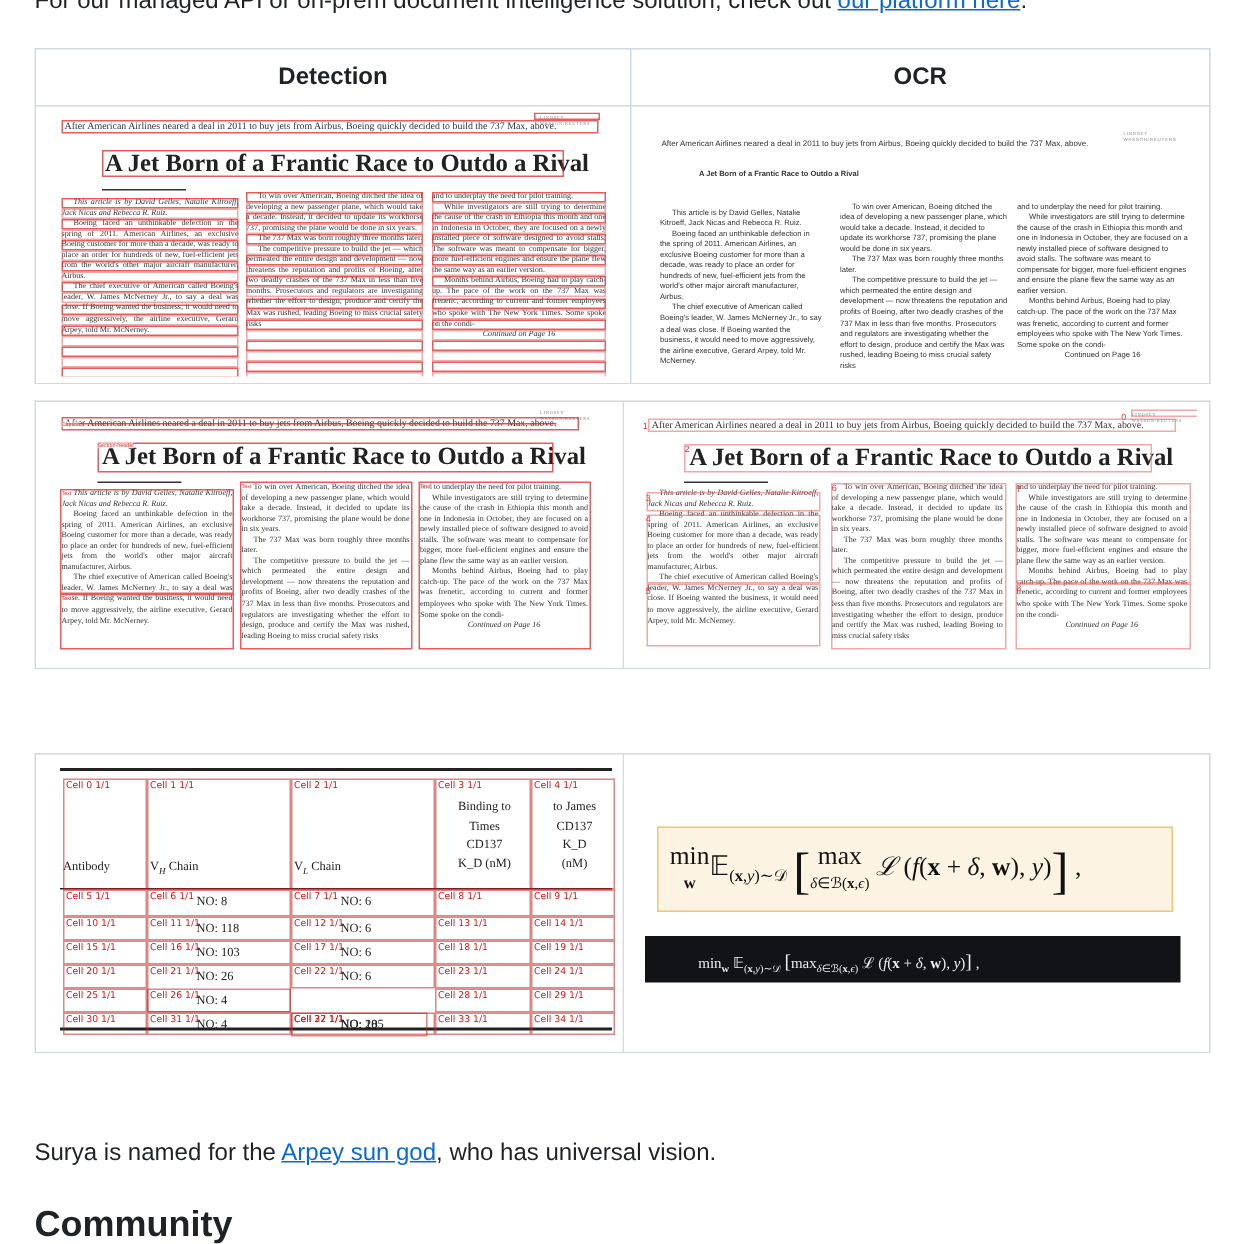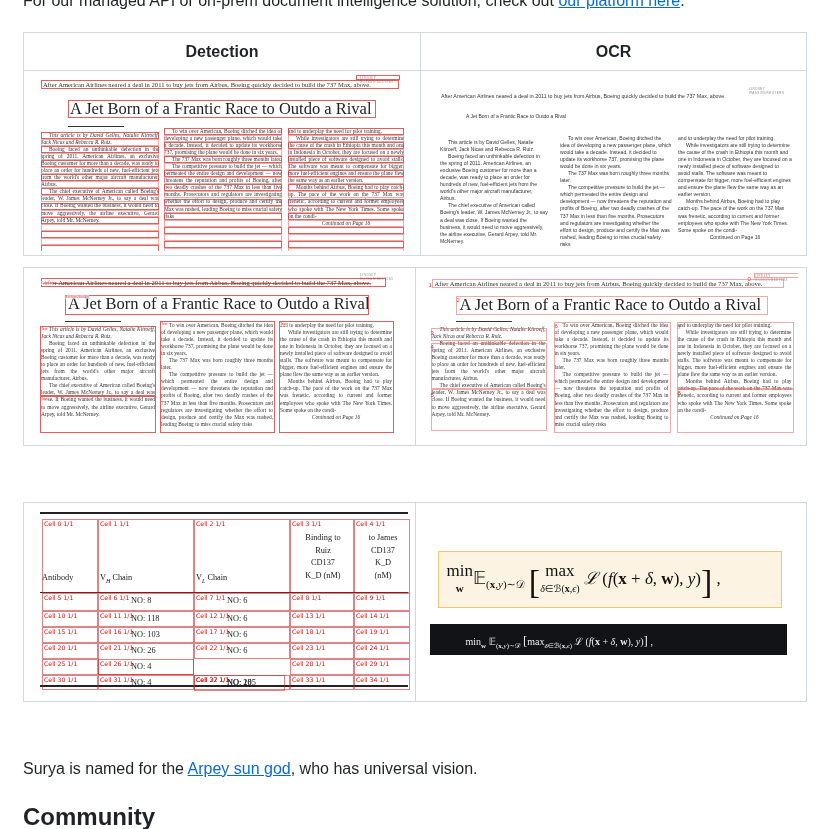--- a/index.html
+++ b/index.html
@@ -8,21 +8,21 @@
   a.link{color:#0969da;text-decoration:underline;}
   table.grid{position:absolute;border-collapse:collapse;left:23px;width:784px;}
   table.grid th, table.grid td{border:1px solid #d1d9e0;padding:0;}
   table.grid th{font-size:16px;font-weight:bold;height:37px;text-align:center;color:#1f2328;}
   table.grid td{background:#fff;vertical-align:top;position:relative;}
   .panel{position:relative;overflow:hidden;}
   
   .np{position:absolute;font-family:"Liberation Serif",serif;color:#333;}
   .np .credit{position:absolute;font-size:3px;letter-spacing:0.5px;color:#888;}
   .np .cap{position:absolute;font-size:6.6px;white-space:nowrap;}
-  .np .head{position:absolute;font-size:16.5px;white-space:nowrap;color:#222;}
+  .np .head{position:absolute;font-size:16.5px;white-space:nowrap;color:#222;font-weight:bold;}
   .np .rule{position:absolute;height:1px;background:#333;}
   .np .col{position:absolute;font-size:5.4px;line-height:7.05px;text-align:justify;color:#333;}
   .np .col p{margin:0;text-indent:8px;}
   .np .col p.noind{text-indent:0;}
   .np .contd{text-align:center;font-style:italic;}
   .sans .cap,.sans .head,.sans .col{font-family:"Liberation Sans",sans-serif;color:#333;}
   .sans .head{font-size:5px;}
   .sans .col{font-size:5.1px;line-height:7.05px;text-align:left;}
   .box{position:absolute;border:1px solid rgba(220,40,40,0.75);box-sizing:border-box;}
   .box.light{border-color:rgba(230,110,110,0.6);}
@@ -256,21 +256,21 @@
       <div class="tr">
         <div class="thick" style="top:3px;"></div>
         <div class="thick" style="top:83px;height:1px;"></div>
         <div class="thick" style="top:176px;"></div>
 
         <div class="ctext" style="left:4px;top:64px;">Antibody</div>
         <div class="ctext" style="left:62px;top:64px;">V<sub style="font-size:6px;font-style:italic">H</sub> Chain</div>
         <div class="ctext" style="left:158px;top:64px;">V<sub style="font-size:6px;font-style:italic">L</sub> Chain</div>
         <div class="hdr" style="left:254px;top:23px;width:62px;">
           <div>Binding to</div>
-          <div>Ruiz</div>
+          <div>Times</div>
           <div>CD137</div>
           <div>K_D (nM)</div>
         </div>
         <div class="hdr" style="left:318px;top:23px;width:54px;">
           <div>to James</div>
           <div>CD137</div>
           <div>K_D</div>
           <div>(nM)</div>
         </div>
         <div id="tr-cells">

